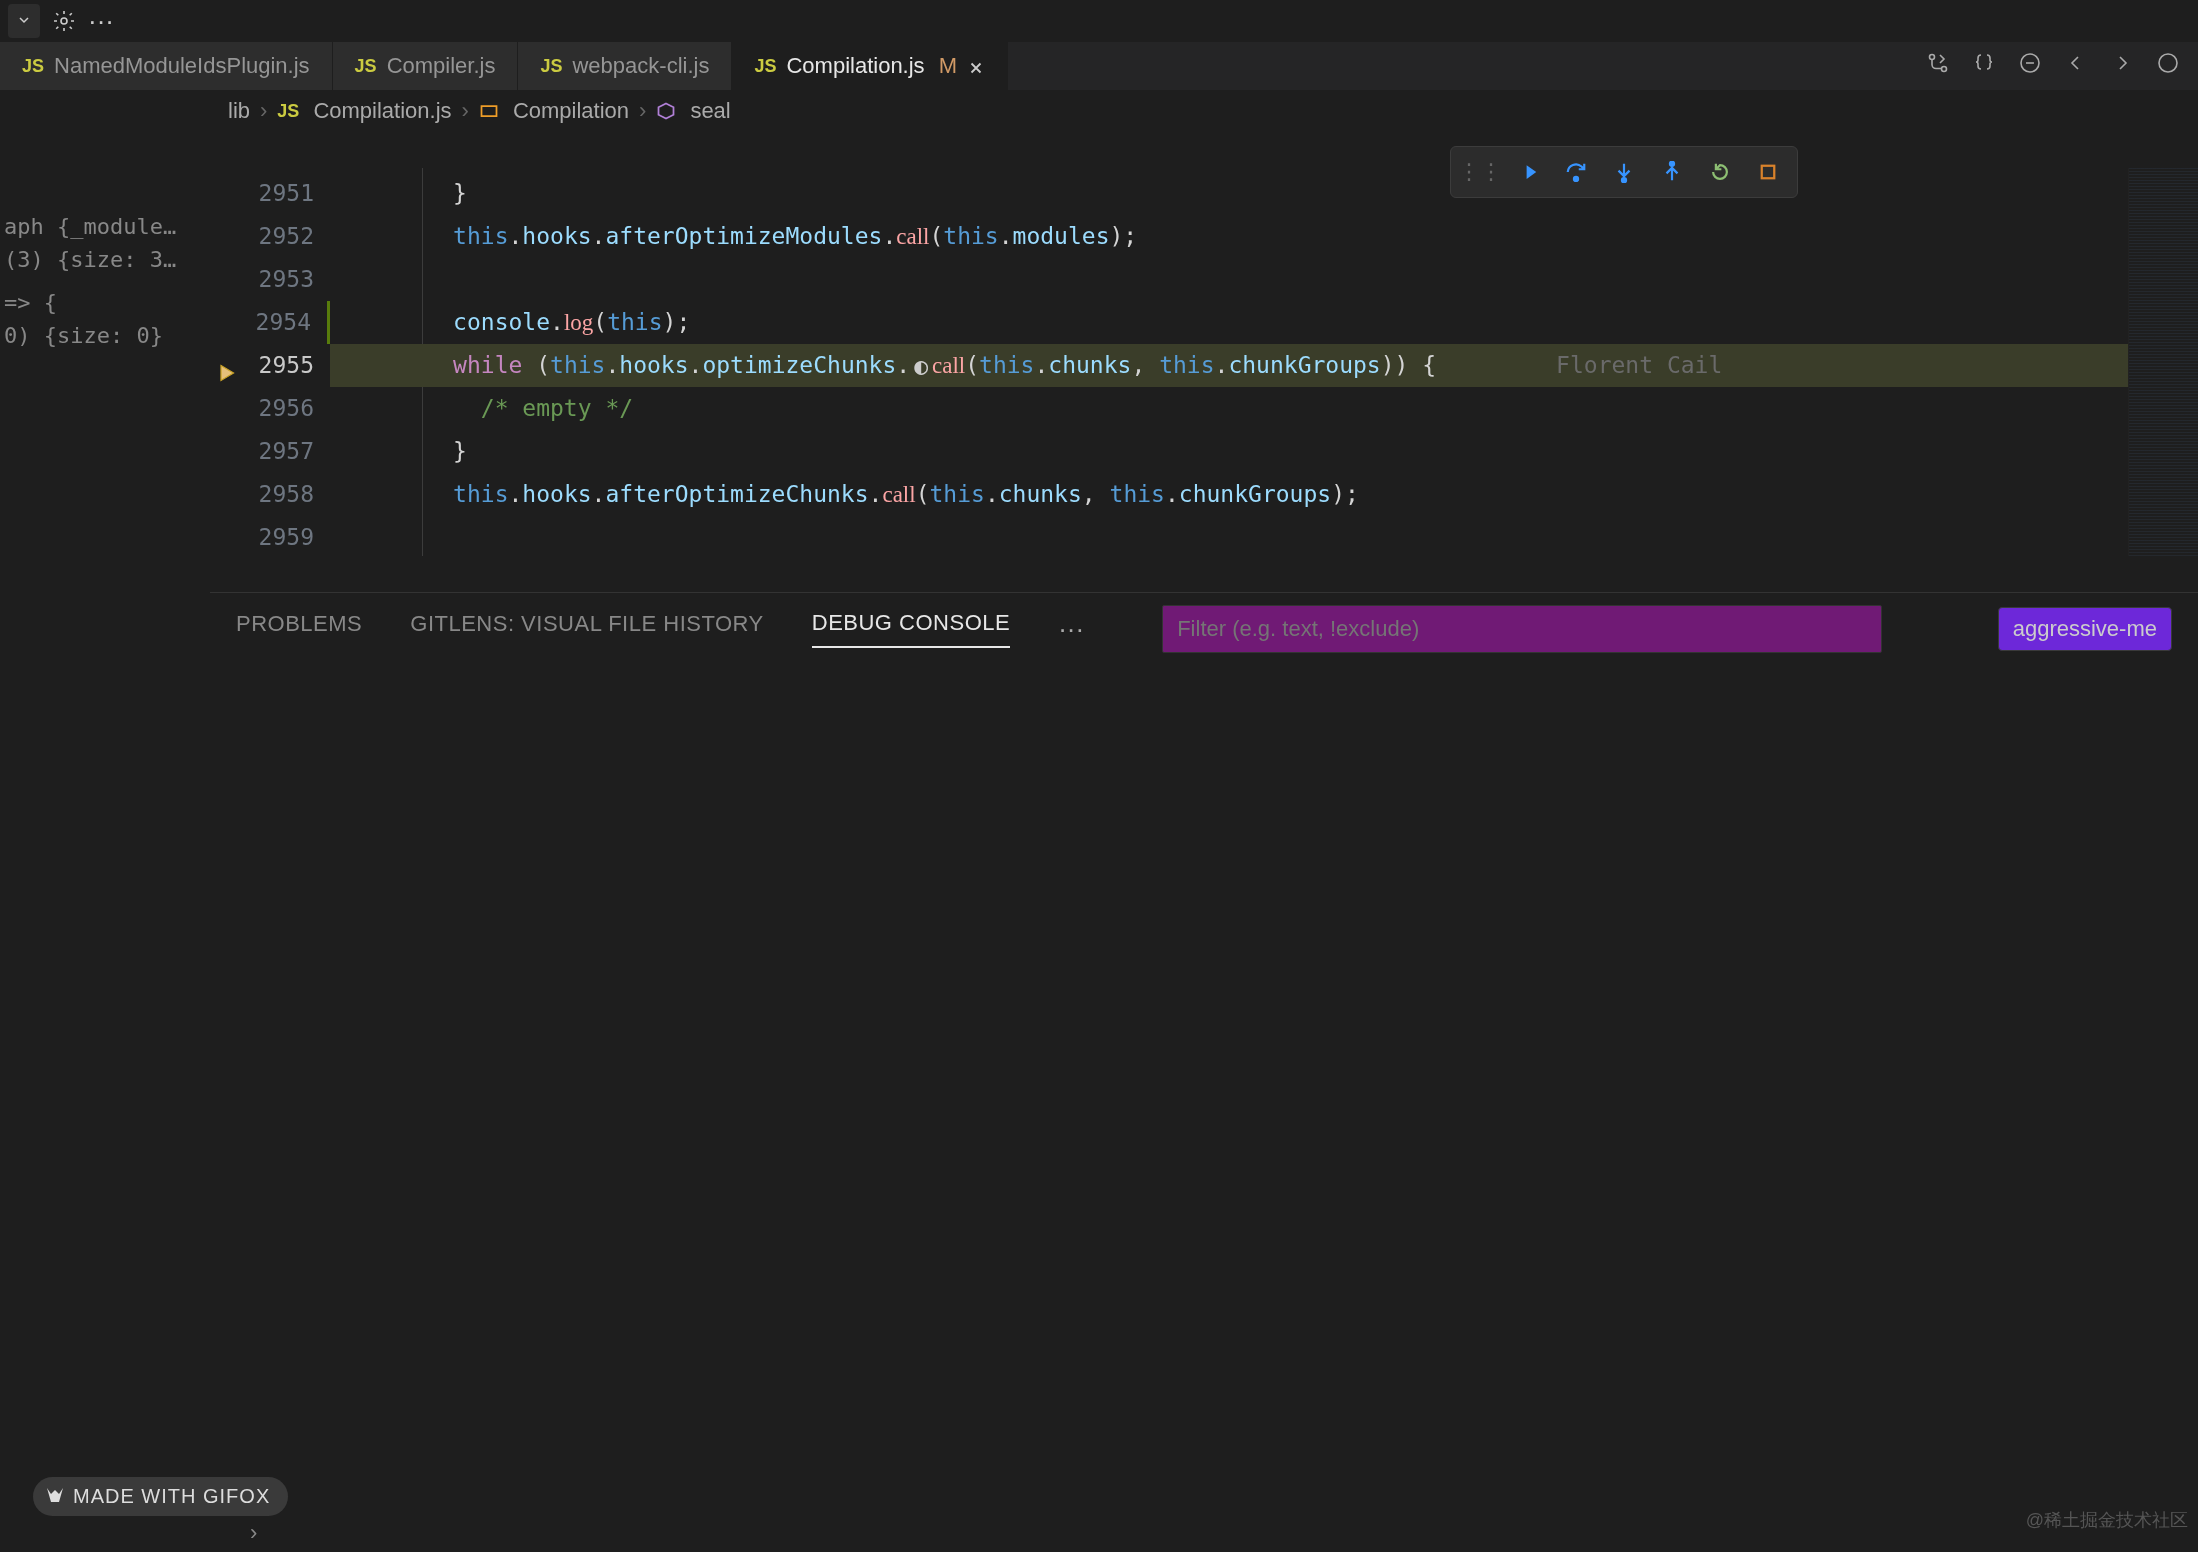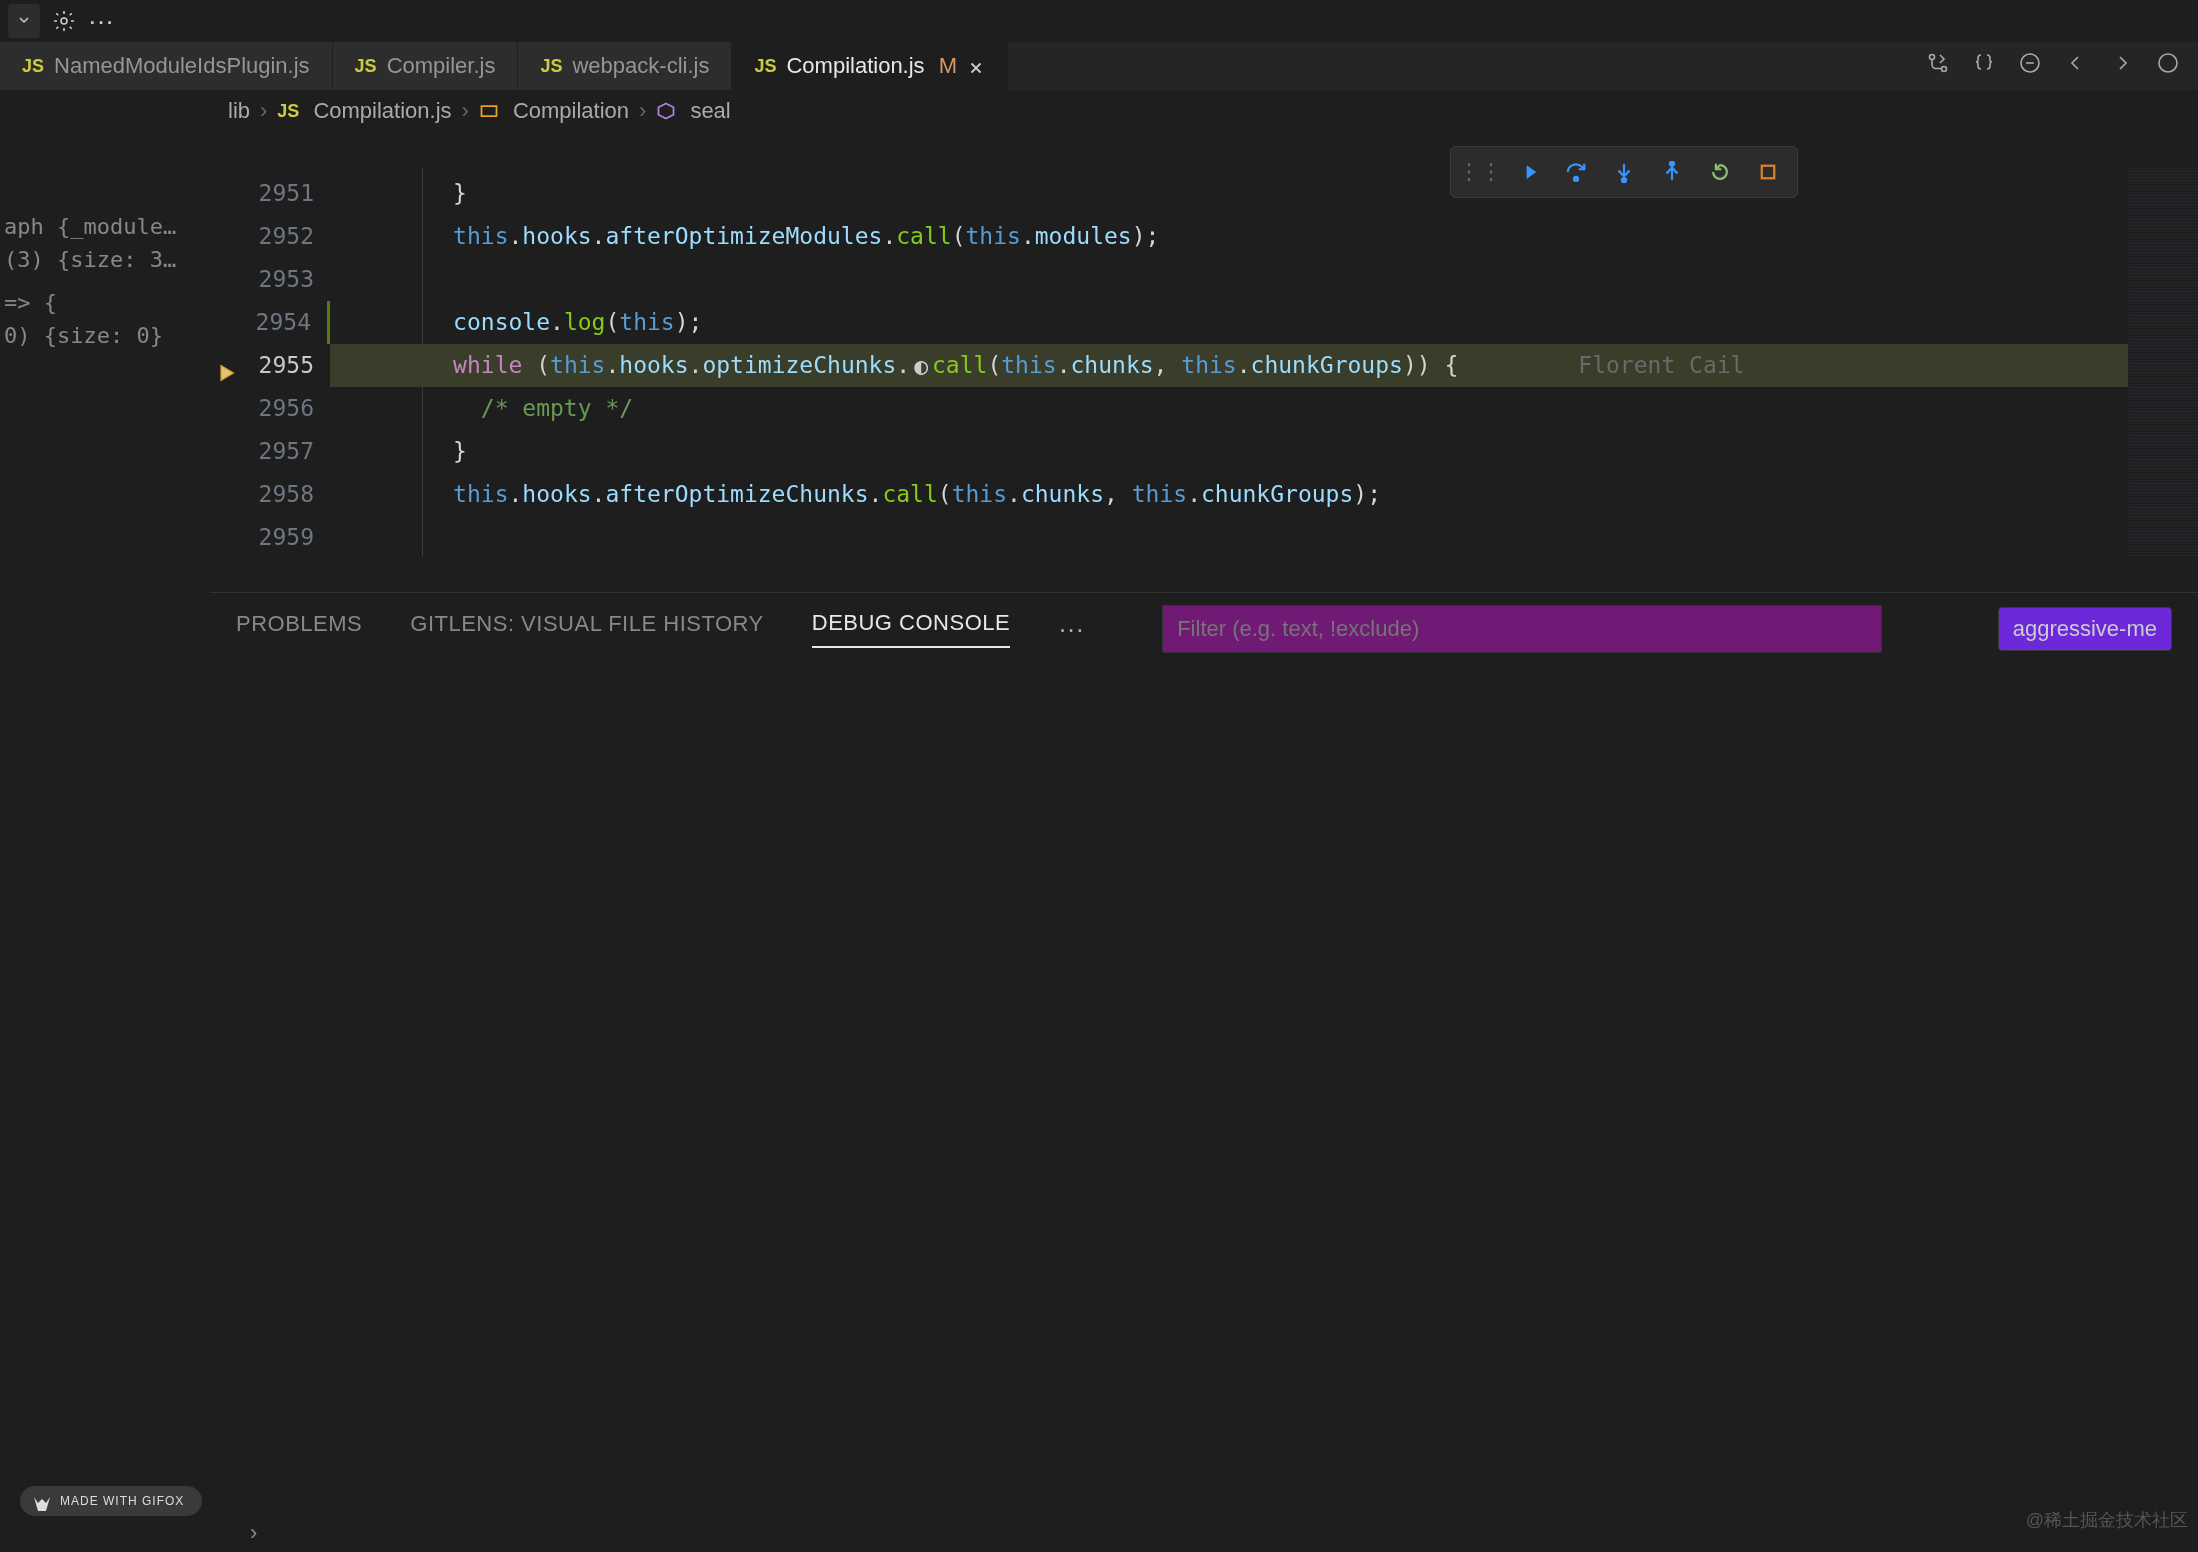--- a/index.html
+++ b/index.html
@@ -50,42 +50,42 @@
   .gutter .ln { padding:0 16px 0 0; height:43px; }
   .gutter .ln.bp { color:#c9c9c9; position:relative; }
   .bp-icon { position:absolute; left:6px; top:10px; }
   .code { flex:1; padding-top:4px; position:relative; }
   .line { height:43px; padding-left:40px; white-space:pre; position:relative; }
   .indent-guide { position:absolute; left:92px; top:0; bottom:0; width:1px; background:#3c3c3c; }
   .hl-line { background:#3a3d29; }
   .kw { color:#c586c0; }
   .this { color:#569cd6; }
   .prop { color:#9cdcfe; }
-  .fn { color:#84cc16; }
+  .fn { color:#fca5a5;font-family:Liberation Serif, serif; }
   .punc { color:#d4d4d4; }
   .comment { color:#6a9955; }
   .blame { color:#6a6a6a; margin-left:120px; font-style:normal; display:inline-block; }
   .inline-icon { display:inline-block; vertical-align:middle; margin:0 4px; }
 
   .minimap { width:70px; background:#1e1e1e; border-left:1px solid #222; position:relative; }
   .mini-code { position:absolute; inset:0; background:
     repeating-linear-gradient(#2b3440 0 1px, transparent 1px 3px);
     opacity:0.45;
   }
 
   .panel { background:#1e1e1e; border-top:1px solid #333; }
   .panel-tabs { display:flex; align-items:center; gap:48px; padding:12px 26px 0; color:#888; font-size:22px; }
   .ptab { padding-bottom:10px; cursor:pointer; letter-spacing:0.5px; }
   .ptab.active { color:#e7e7e7; border-bottom:2px solid #e7e7e7; }
   .ptab-more { font-size:26px; color:#aaa; }
   .panel-filter { flex:1; margin-left:30px; }
   .panel-filter input { width:720px; background:#701a75; border:1px solid #333; color:#ccc; padding:10px 14px; font-size:22px; border-radius:2px; }
   .panel-target { background:#6d28d9; border:1px solid #3a3a3a; border-radius:4px; padding:8px 14px; color:#ccc; }
 
-  .gifox { position:absolute; left:20px; bottom:36px; background:#3a3a3a; border-radius:22px; padding:8px 18px 8px 40px; color:#ddd; font-size:12px; letter-spacing:1px; }
+  .gifox { position:absolute; left:33px; bottom:36px; background:#3a3a3a; border-radius:22px; padding:8px 18px 8px 40px; color:#ddd; font-size:20px; letter-spacing:1px; }
   .gifox .fox { position:absolute; left:12px; top:8px; }
   .watermark { position:absolute; right:10px; bottom:20px; color:#555; font-size:18px; }
   .bottom-chevron { position:absolute; left:250px; bottom:6px; color:#888; }
 </style>
 </head>
 <body>
 
 <div class="top-bar">
   <div class="top-left">
     <span class="chevron-btn">

